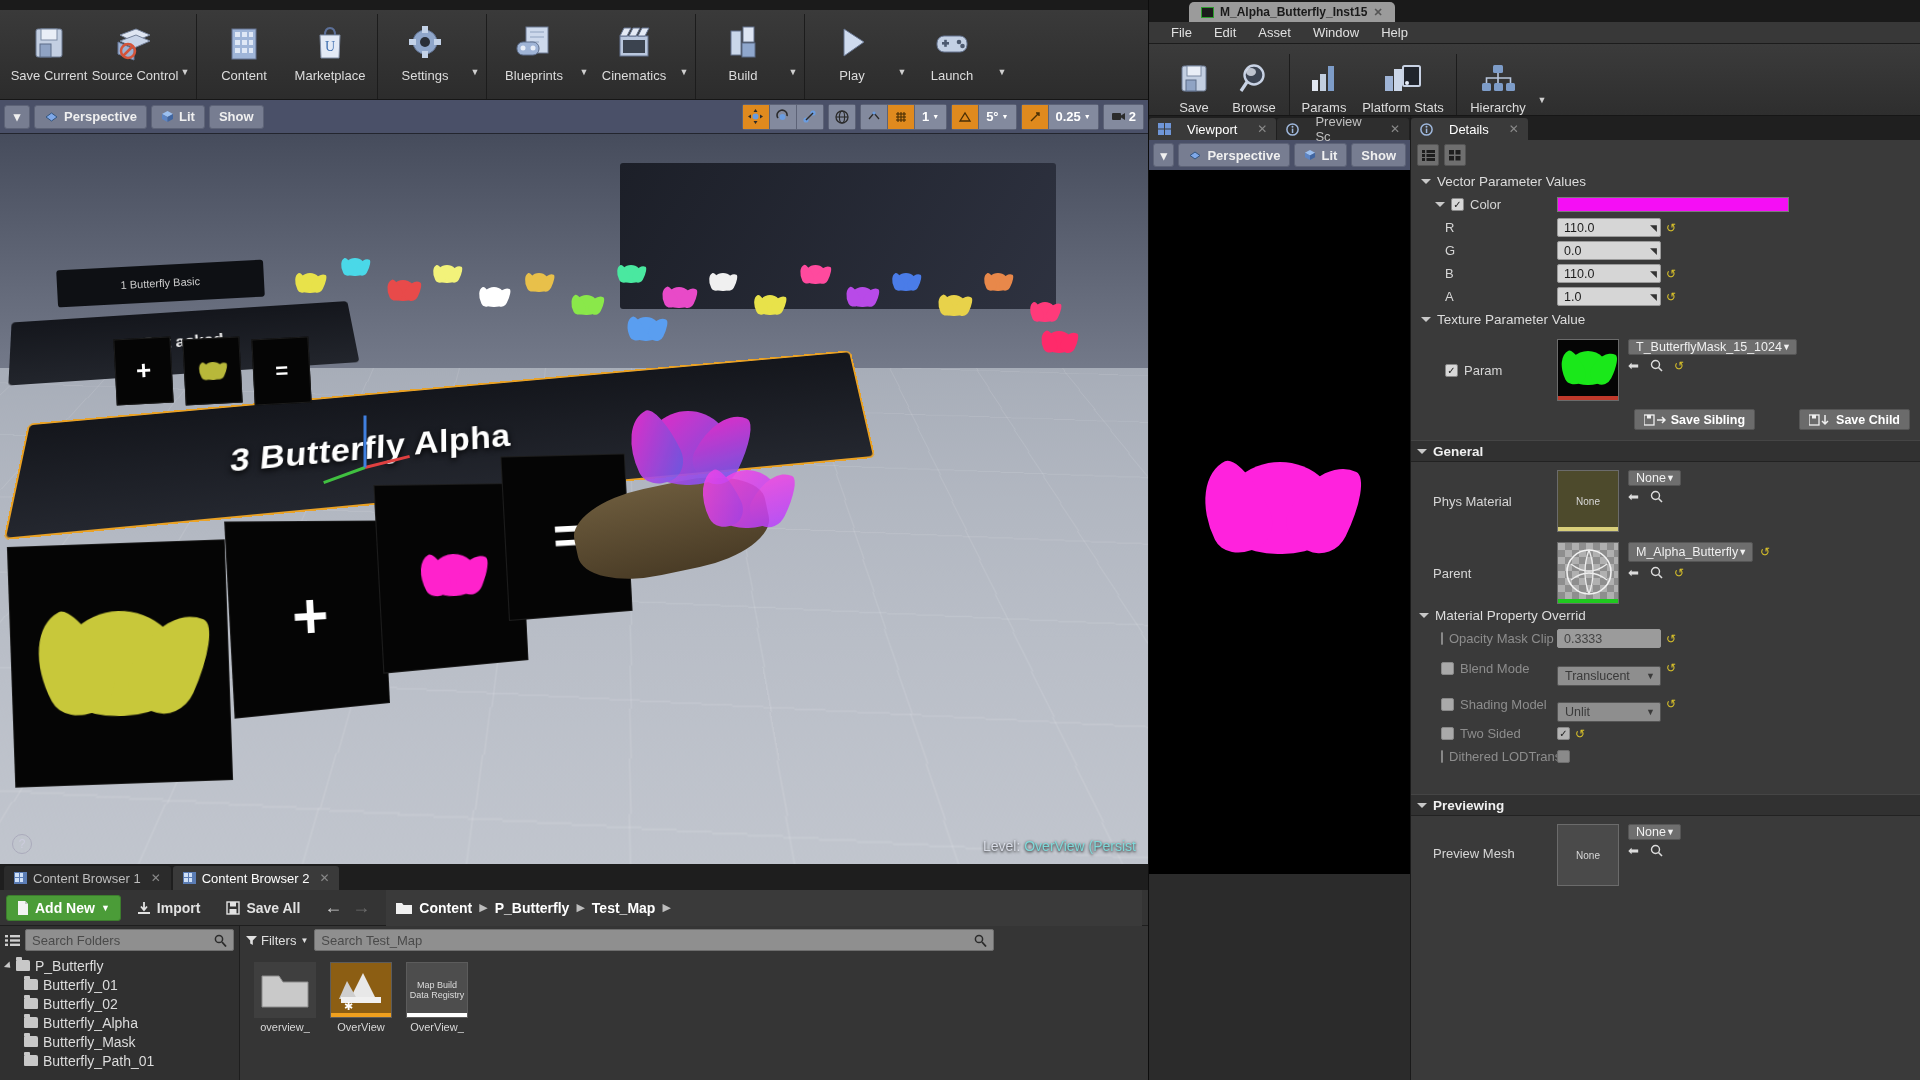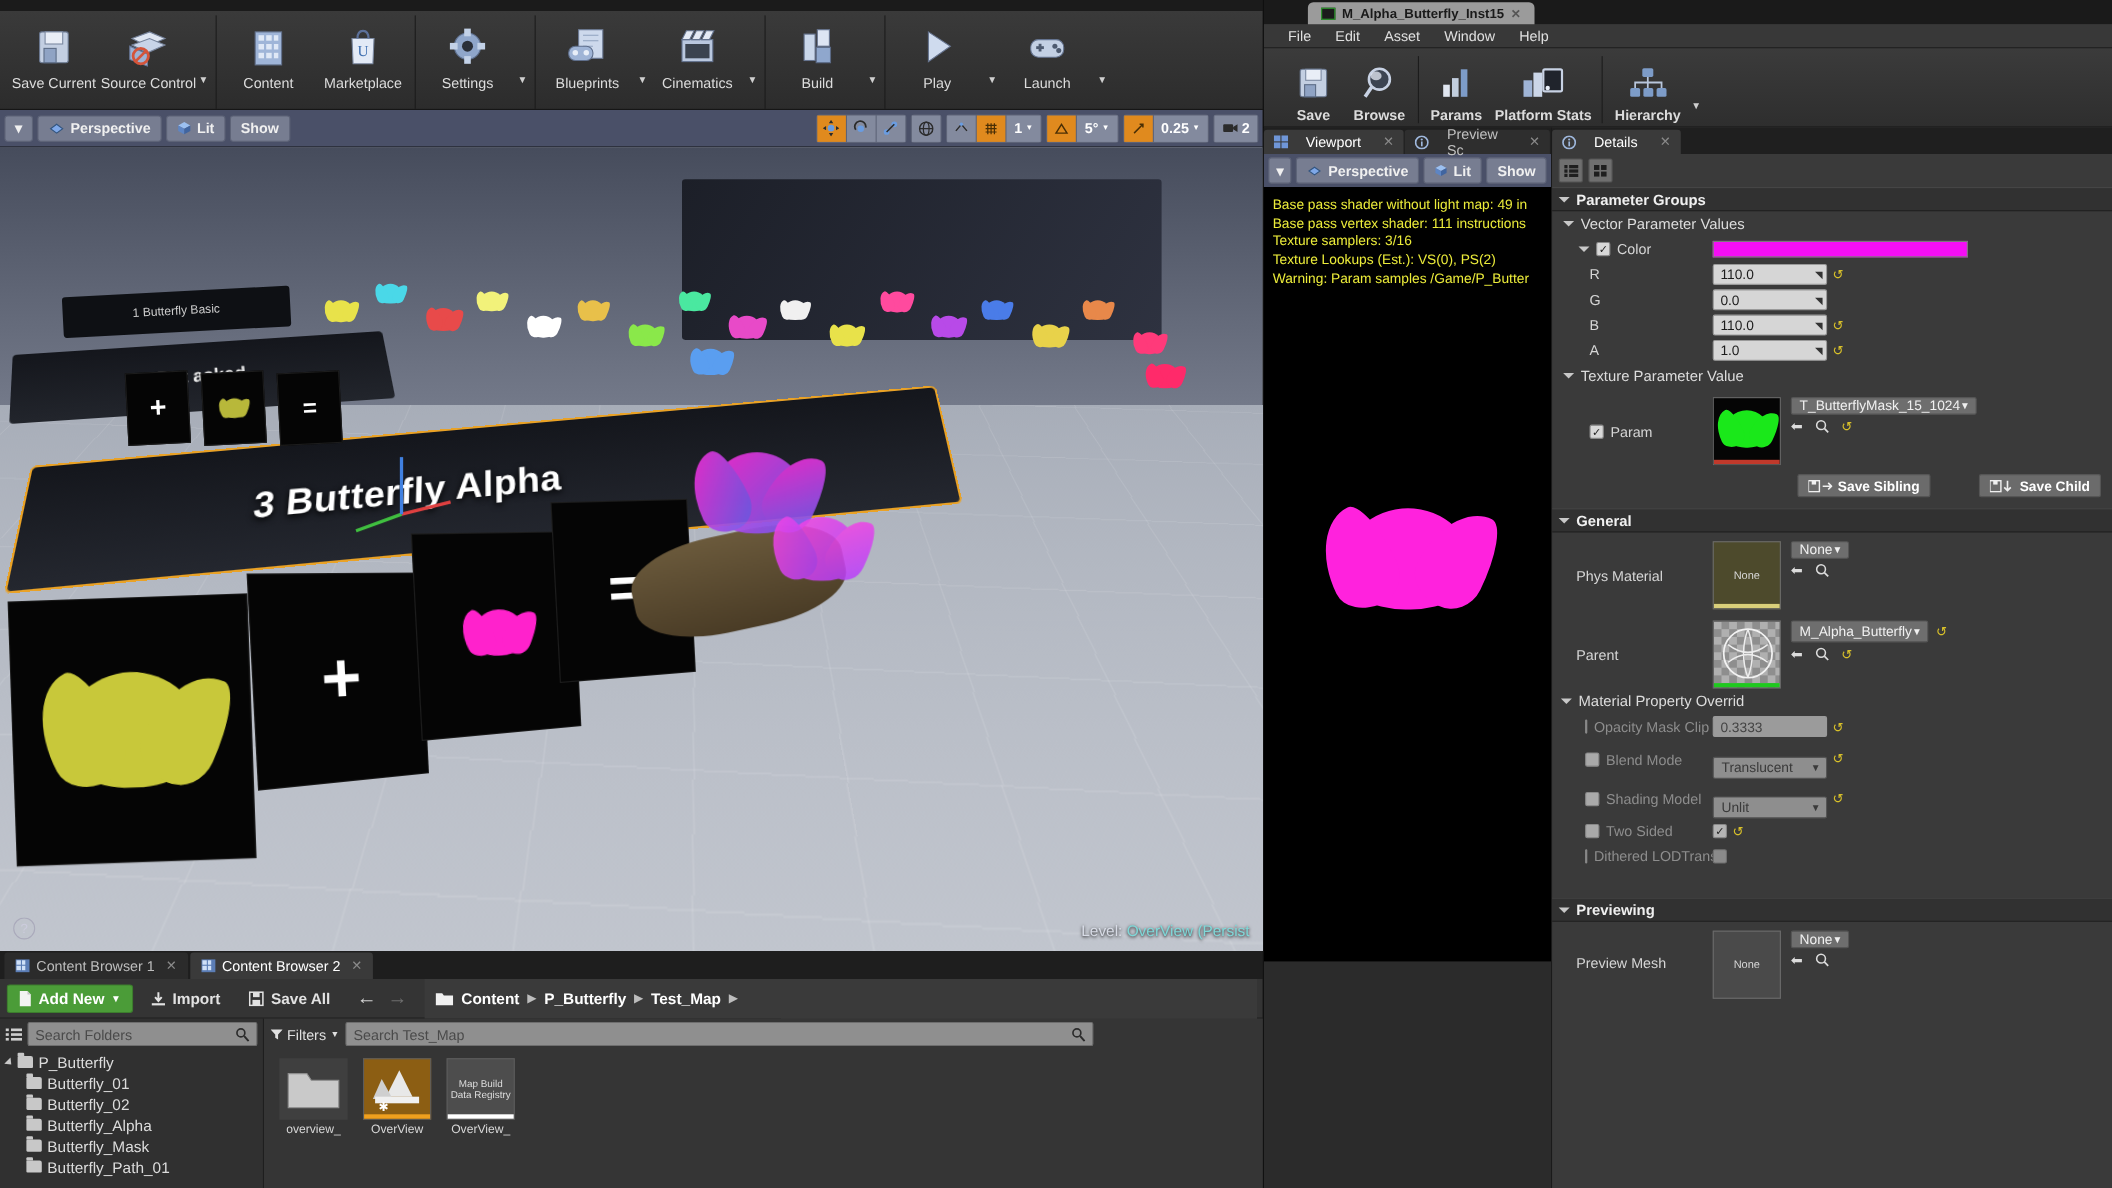--- a/index.html
+++ b/index.html
@@ -203,21 +203,21 @@
     color: #1a1a1a; font-size: 12px; font-weight: bold; max-width: 300px;
   }
   .mat-tab-ico { width: 13px; height: 11px; background: #1b1b1b; border: 1px solid #2d9e2d; }
   .mat-menu {
     height: 22px; background: #383838; display: flex; align-items: center;
     gap: 2px; padding-left: 12px; border-bottom: 1px solid #1c1c1c;
   }
   .mat-menu-item { padding: 2px 10px; font-size: 13px; color: #e0e0e0; cursor: pointer; border-radius: 2px; }
   .mat-toolbar {
     height: 72px; background: linear-gradient(#3b3b3b, #2e2e2e);
-    display: flex; align-items: center; padding: 3px 2px 0 6px; border-bottom: 1px solid #161616; font-weight: bold;
+    display: flex; align-items: flex-end; padding: 3px 2px 0 6px; border-bottom: 1px solid #161616;
   }
   .mt-yellow { width: 6px; background: linear-gradient(#e3b22a, #2e2e2e 60%); }
 
   .mat-panels { display: flex; height: 986px; }
   .mat-left { width: 262px; background: #2b2b2b; border-right: 1px solid #1a1a1a; }
   .mat-right { flex: 1; background: #3a3a3a; }
 
   .panel-tabs { height: 24px; background: #1f1f1f; display: flex; align-items: flex-end; }
   .ptab {
     height: 22px; display: flex; align-items: center; gap: 16px; padding: 0 9px;
@@ -961,27 +961,20 @@
                 </svg>
             </span>
             <span>Lit</span>
           </div>
           <div class="vb-btn">
             <span>Show</span>
           </div>
         </div>
 
         <div class="mvp">
-          <div class="mvp-stats">
-            <div>Base pass shader without light map: 49 in</div>
-            <div>Base pass vertex shader: 111 instructions</div>
-            <div>Texture samplers: 3/16</div>
-            <div>Texture Lookups (Est.): VS(0), PS(2)</div>
-            <div>Warning: Param samples /Game/P_Butter</div>
-          </div>
           <div class="bfly" style="left:50%;top:48%;transform:translate(-50%,-50%);width:120px;height:92px;background:#ff22dd;"></div>
         </div>
       </div>
 
       <div class="mat-right">
         <div class="panel-tabs">
           <div class="ptab active">
             <span>
               <svg width="13" height="13" viewBox="0 0 13 13">
                   <circle cx="6.5" cy="6.5" r="5.6" fill="none" stroke="#9fb8dd" stroke-width="1.5"></circle>
@@ -1014,24 +1007,20 @@
                   <rect x="6.5" y="0" width="5" height="4.5"></rect>
                   <rect x="0" y="6" width="5" height="4.5"></rect>
                   <rect x="6.5" y="6" width="5" height="4.5"></rect>
                 </g>
               </svg>
           </div>
         </div>
 
         <div class="det-scroll">
 
-          <div class="cat-hdr">
-            <span class="tri down"></span>
-            <span>Parameter Groups</span>
-          </div>
 
           <div class="sub-hdr">
             <span class="tri down"></span>
             <span>Vector Parameter Values</span>
           </div>
 
           <div class="prow">
             <div class="plabel" style="display:flex;align-items:center;gap:6px;padding-left:24px">
               <span class="tri down"></span>
               <span class="cbx">✓</span>

